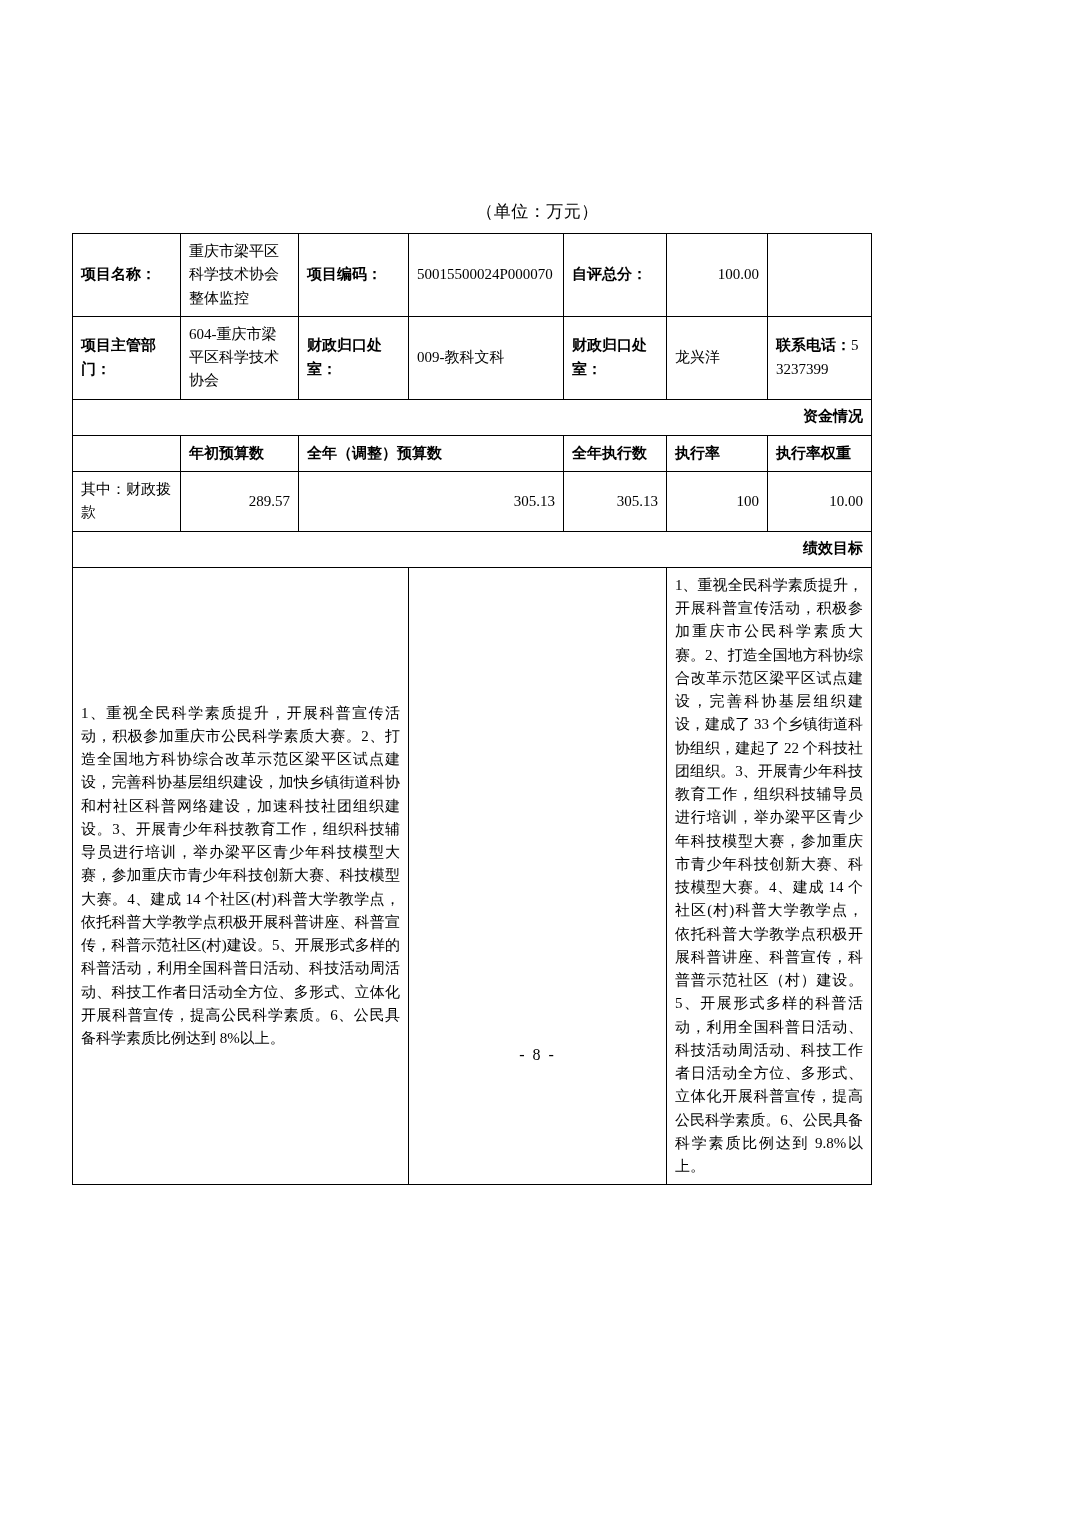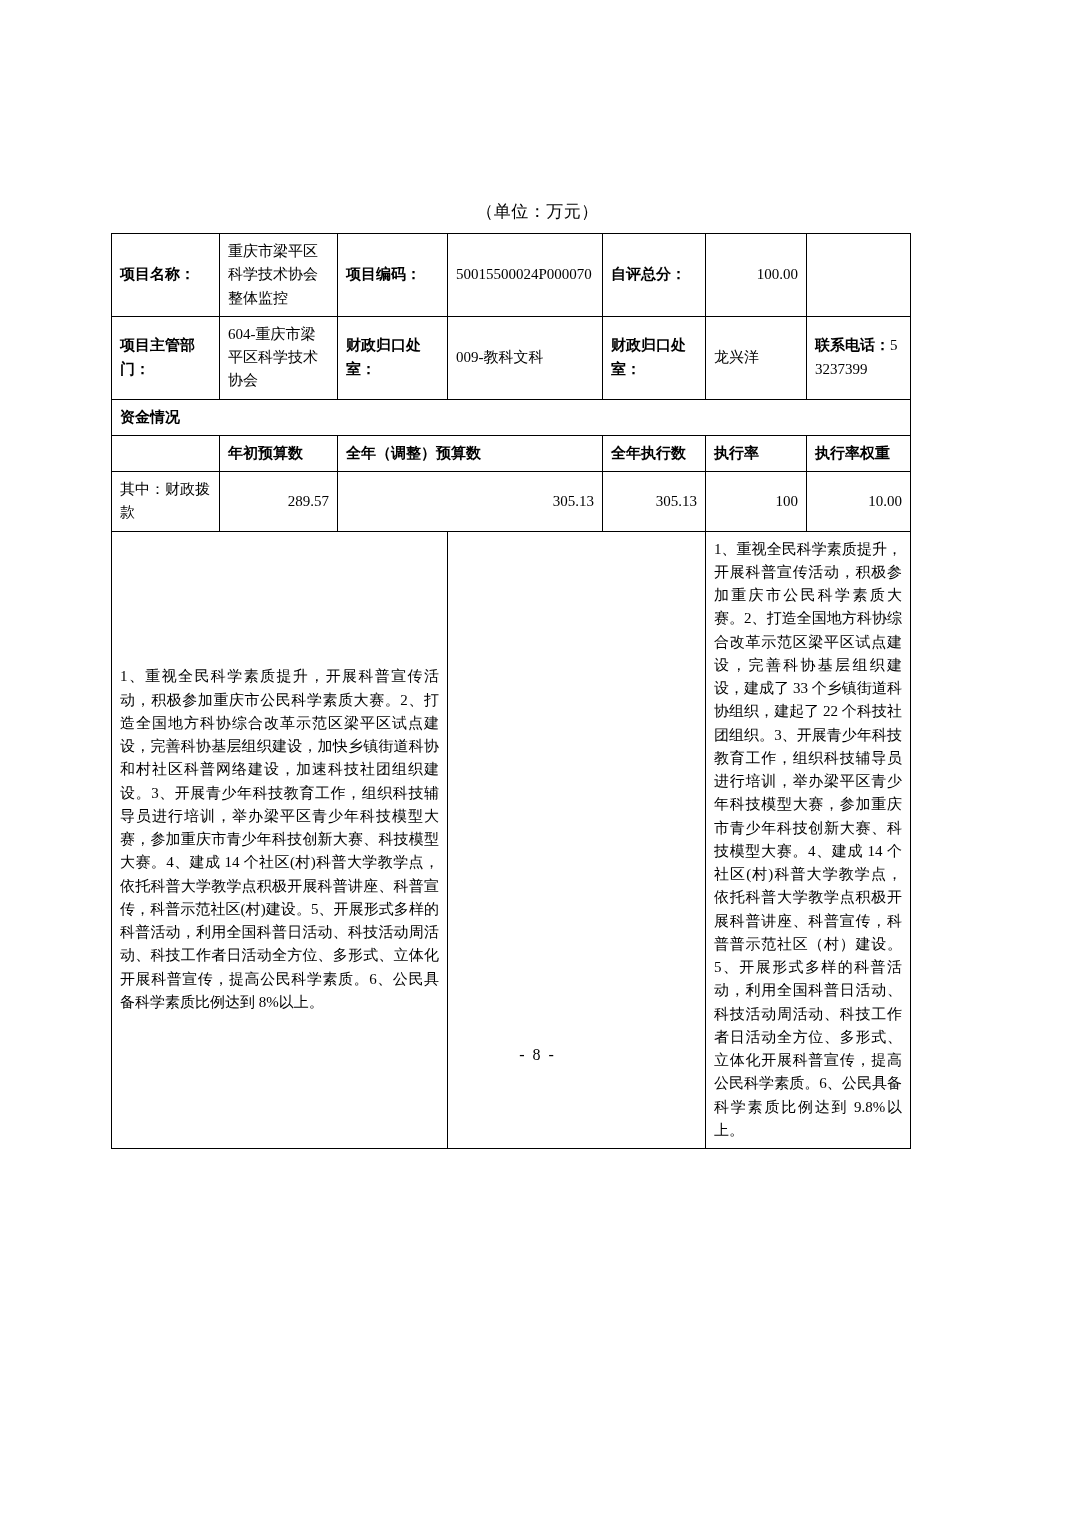--- a/index.html
+++ b/index.html
@@ -12,21 +12,21 @@
     height: 1520px;
     font-family: "Liberation Serif", "DejaVu Serif", serif;
     color: #000000;
     position: relative;
   }
   .page {
     position: relative;
     width: 1075px;
     height: 1152px;
     box-sizing: border-box;
-    padding: 0 111px;
+    padding: 0 72px;
   }
   .unit-line {
     text-align: center;
     font-size: 17px;
     padding-top: 200px;
     padding-bottom: 10px;
     letter-spacing: 0.5px;
   }
   table.main {
     border-collapse: collapse;
@@ -38,24 +38,25 @@
     padding: 6px 8px;
     font-size: 15px;
     vertical-align: middle;
     line-height: 1.55;
     word-break: break-all;
   }
   .lbl {
     font-weight: bold;
   }
   .section-title {
-    text-align: left;
+    text-align: right;
     font-weight: bold;
     font-size: 16px;
     padding: 9px 0;
+    font-family: Liberation Mono, monospace;
   }
   .goal-head {
     font-weight: bold;
     font-size: 15px;
     vertical-align: middle;
   }
   .goal-cell {
     vertical-align: top;
     font-size: 15px;
     line-height: 2.0;
@@ -139,20 +140,23 @@
     <tr>
       <td>其中：财政拨款</td>
       <td class="num">289.57</td>
       <td class="num" colspan="2">305.13</td>
       <td class="num">305.13</td>
       <td class="num">100</td>
       <td class="num">10.00</td>
     </tr>
 
 
+    <tr>
+      <td colspan="7" class="section-title">绩效目标</td>
+    </tr>
 
 
     <tr>
       <td colspan="3" class="goal-cell">
         <p>1、重视全民科学素质提升，开展科普宣传活动，积极参加重庆市公民科学素质大赛。2、打造全国地方科协综合改革示范区梁平区试点建设，完善科协基层组织建设，加快乡镇街道科协和村社区科普网络建设，加速科技社团组织建设。3、开展青少年科技教育工作，组织科技辅导员进行培训，举办梁平区青少年科技模型大赛，参加重庆市青少年科技创新大赛、科技模型大赛。4、建成 14 个社区(村)科普大学教学点，依托科普大学教学点积极开展科普讲座、科普宣传，科普示范社区(村)建设。5、开展形式多样的科普活动，利用全国科普日活动、科技活动周活动、科技工作者日活动全方位、多形式、立体化开展科普宣传，提高公民科学素质。6、公民具备科学素质比例达到 8%以上。</p>
       </td>
       <td colspan="2" class="goal-cell">
         <p></p>
       </td>
       <td colspan="2" class="goal-cell">

